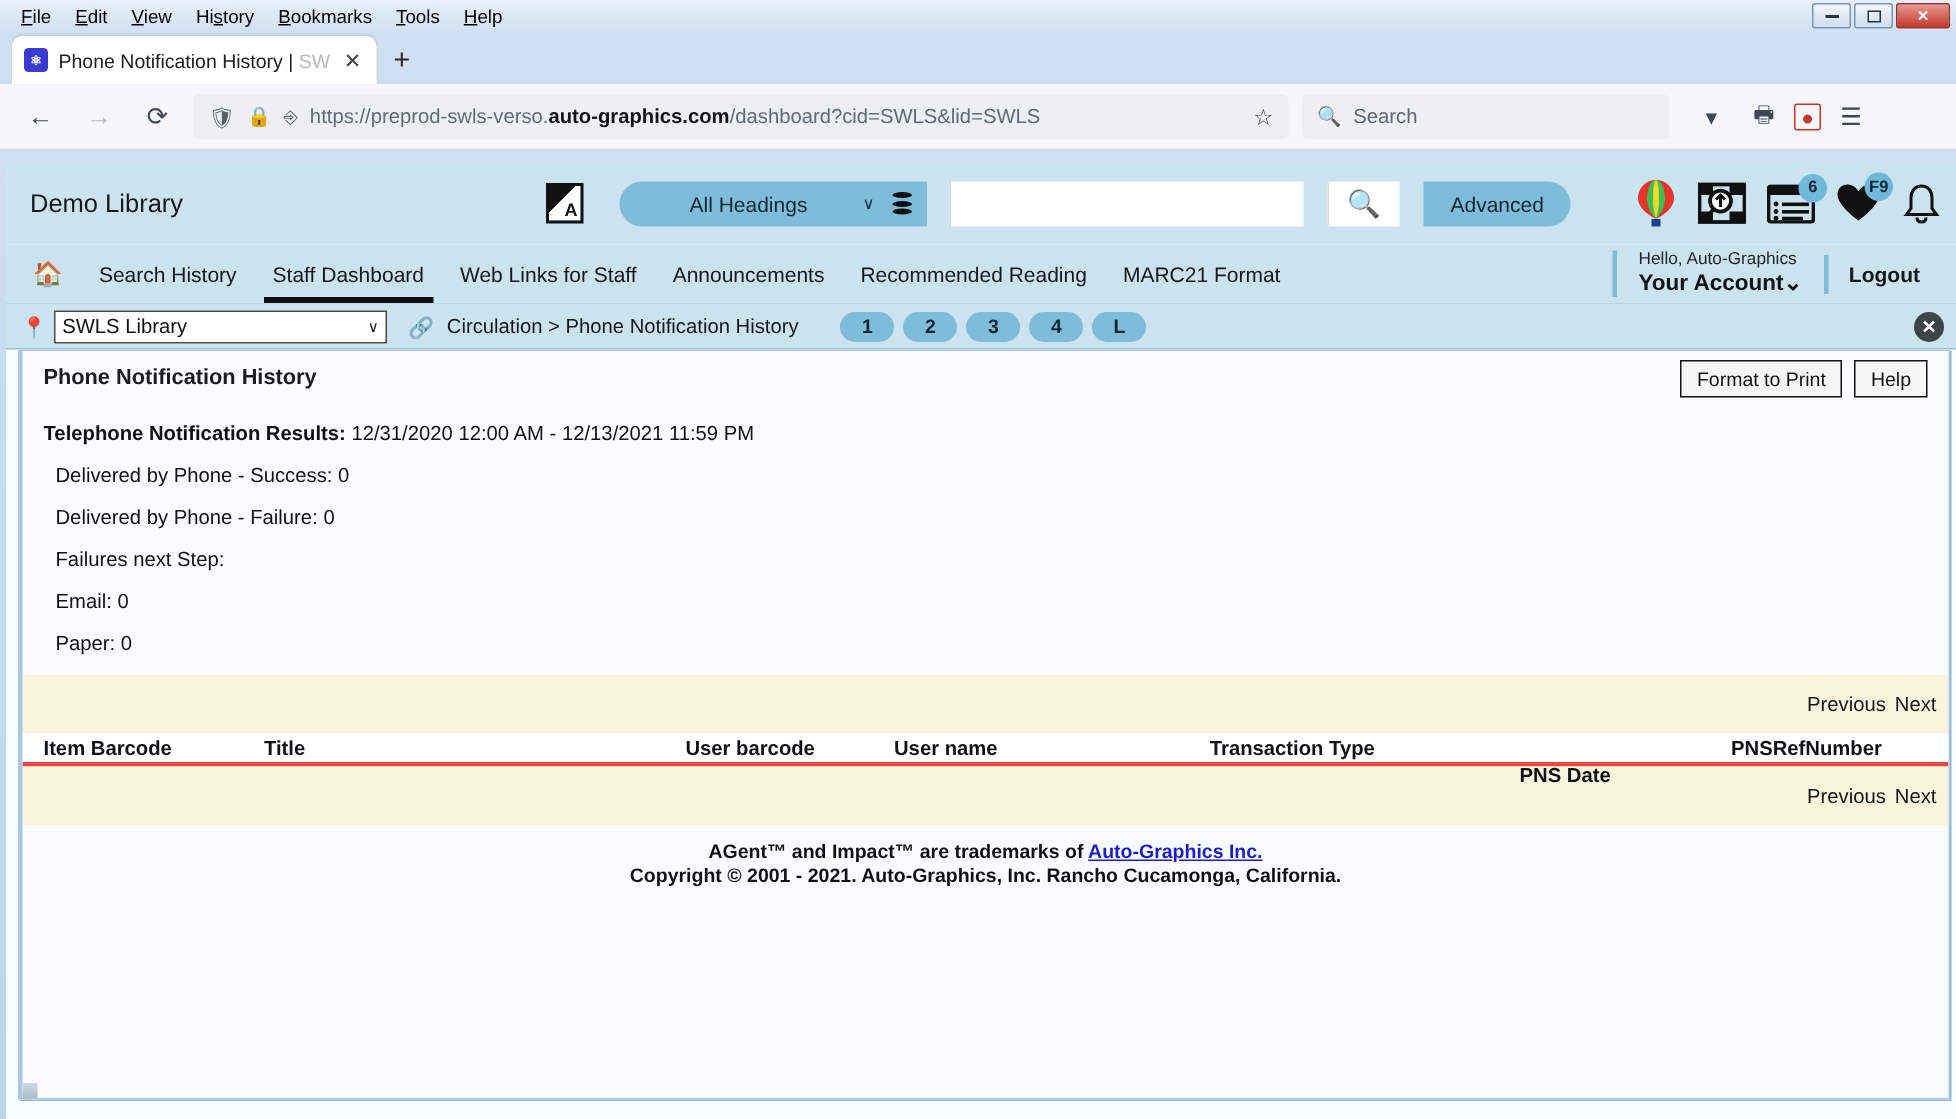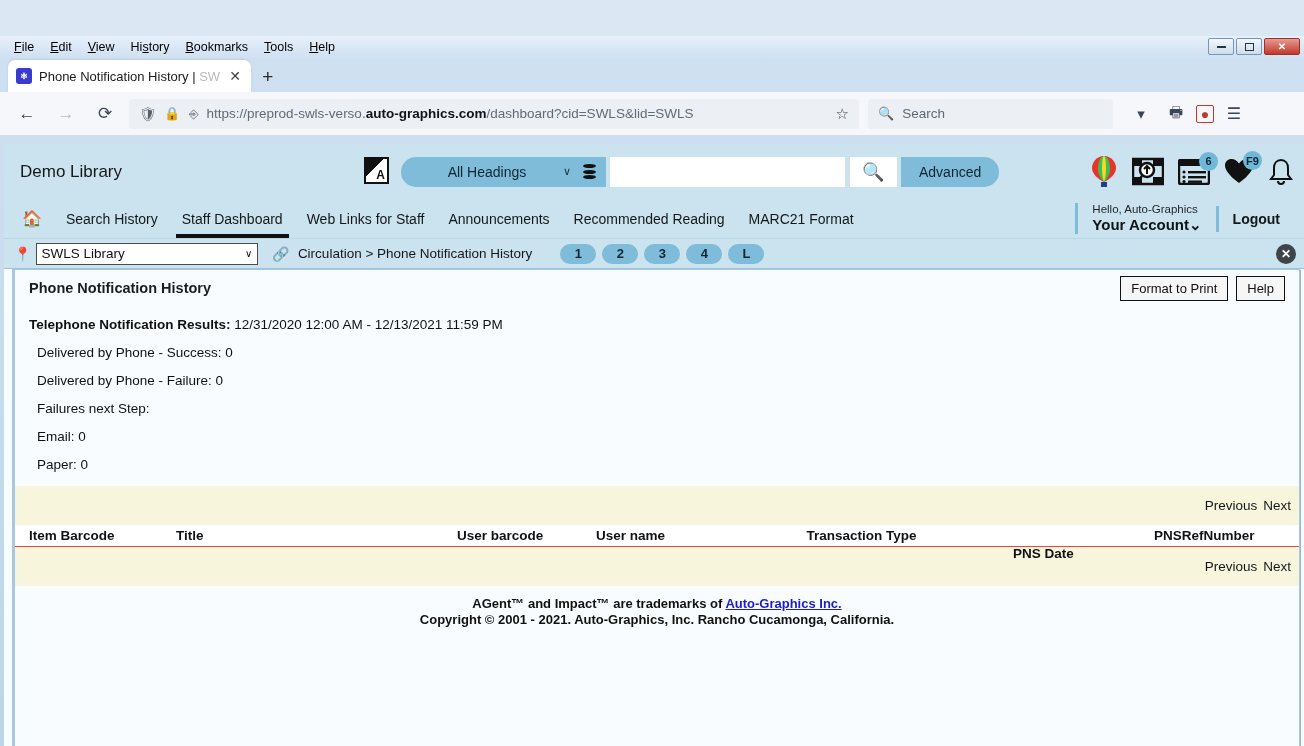--- a/index.html
+++ b/index.html
@@ -17,21 +17,20 @@
     position: relative;
     background: linear-gradient(#cfe0f1, #bed4ea);
     padding: 0;
   }
   .titlebar {
     height: 22px;
     background: linear-gradient(#e7f0fa, #cfe0f2);
     display: flex;
     align-items: center;
     position: relative;
-    margin-top: 36px;
   }
   .menubar {
     display: flex;
     align-items: center;
     height: 22px;
     padding-left: 6px;
     gap: 0px;
   }
   .menu-item {
     font-size: 12.5px;
@@ -166,22 +165,22 @@
     display: flex;
     align-items: center;
     padding: 0 16px;
     position: relative;
   }
   .lib-name { font-size: 17px; color: #16181a; }
   .hdr-center {
     position: absolute;
     left: 360px;
     display: flex;
-    align-items: flex-start;
-    gap: 4px;
+    align-items: center;
+    gap: 16px;
   }
   .lang-icon {
     width: 25px; height: 27px;
     background:
       linear-gradient(135deg,#111 0 40%,#fff 40% 100%);
     border: 2px solid #111;
     position: relative;
     margin-right: 8px;
     overflow: hidden;
   }
@@ -394,21 +393,21 @@
   }
   .pager-row a { color: #14181b; text-decoration: none; }
   .tbl-head {
     background: #ffffff;
     display: flex;
     font-size: 13.5px;
     font-weight: bold;
     color: #101316;
     height: 22px;
     align-items: center;
-    border-bottom: 1px solid #ef4444;
+    border-bottom: 3px solid #ef4444;
   }
   .th { padding-left: 4px; }
   .th.c0 { width: 158px; padding-left: 14px; }
   .th.c1 { width: 283px; }
   .th.c2 { width: 140px; }
   .th.c3 { width: 212px; }
   .th.c4 { width: 208px; }
   .th.c5 { width: 142px; margin-top: 36px; }
   .th.c6 { width: 150px; }
   .footer-note {

